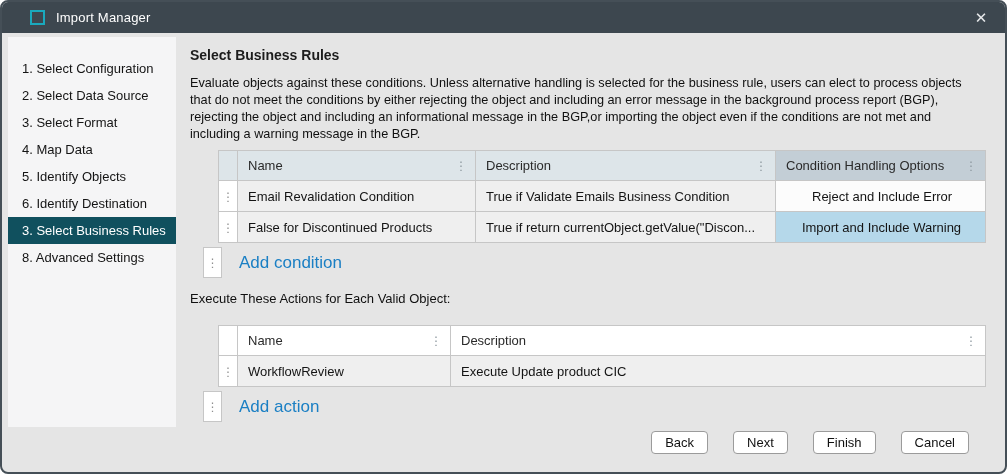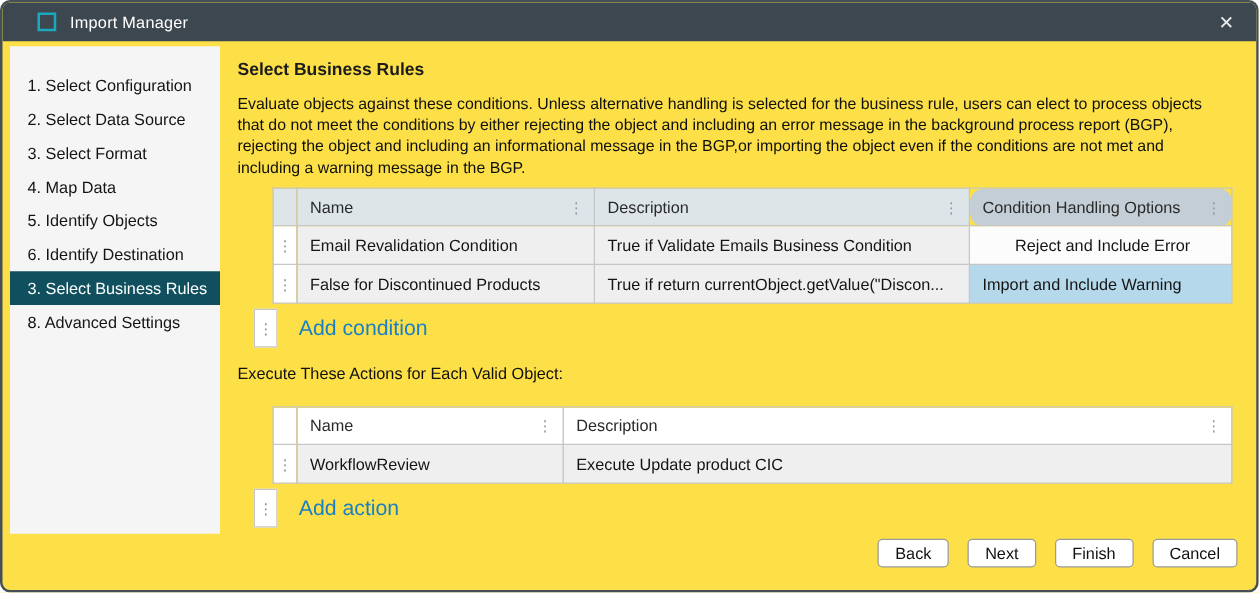--- a/index.html
+++ b/index.html
@@ -5,21 +5,21 @@
   * { box-sizing: border-box; margin: 0; padding: 0; }
   html, body { background: #ffffff; }
   body { font-family: "Liberation Sans", sans-serif; }
 
   .window {
     position: relative;
     width: 1007px; height: 474px;
     border: 2px solid #454f57;
     border-radius: 8px;
     overflow: hidden;
-    background: #fde047;
+    background: #e5e5e5;
   }
 
   
   .titlebar {
     height: 31px;
     background: #3d474f;
     display: flex;
     align-items: center;
     padding: 0 10px 0 28px;
     color: #ffffff;
@@ -84,25 +84,25 @@
     padding: 0 8px 0 10px;
     text-align: left;
     font-weight: normal;
     height: 30px;
     overflow: hidden; white-space: nowrap;
   }
   .grid td { height: 31px; }
   .grid th { background: #ffffff; color: #2a2a2a; }
   .grid .lead { width: 19px; padding: 0; text-align: center; }
   .cond-grid th { background: #dde5e9; }
-  .cond-grid th.sel-col { background: #c3ced6; border-radius: 11px; }
+  .cond-grid th.sel-col { background: #c3ced6; }
   .grid td.datacell { background: #efefef; }
   .grid td.lead { background: #ffffff; }
   .cond-grid td.cond-plain { background: #fcfcfc; padding-left: 36px; }
-  .cond-grid td.cond-hl { background: #b5d8ea; }
+  .cond-grid td.cond-hl { background: #b5d8ea; text-align: center; }
 
   .th-inner { display: flex; align-items: center; }
   .th-label { flex: 1; }
   .col-menu {
     color: #8d979e; font-size: 12px; line-height: 10px;
     letter-spacing: 0; padding-left: 4px;
   }
   .drag-dots { color: #8f8f8f; font-size: 12px; }
 
   
@@ -117,22 +117,22 @@
     margin-left: 17px;
     color: #1a7fc4; font-size: 17px; text-decoration: none;
     cursor: pointer;
   }
 
   .section-label { font-size: 13px; color: #101010; margin: 13px 0 19px 0; }
 
   
   .footer {
     position: absolute;
-    right: 9px; bottom: 12px;
-    display: flex; gap: 15px;
+    right: 30px; bottom: 12px;
+    display: flex; gap: 25px;
   }
   .btn {
     min-width: 50px; height: 23px;
     padding: 0 13px;
     background: #ffffff;
     border: 1px solid #9b9b9b;
     border-radius: 4px;
     font-size: 13px; color: #111111;
     font-family: "Liberation Sans", sans-serif;
   }

